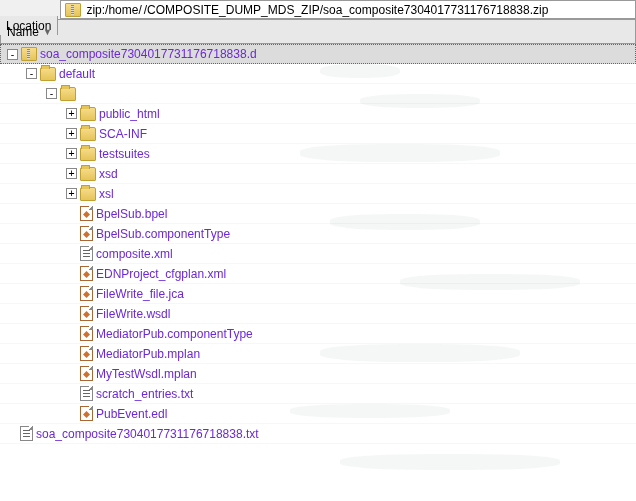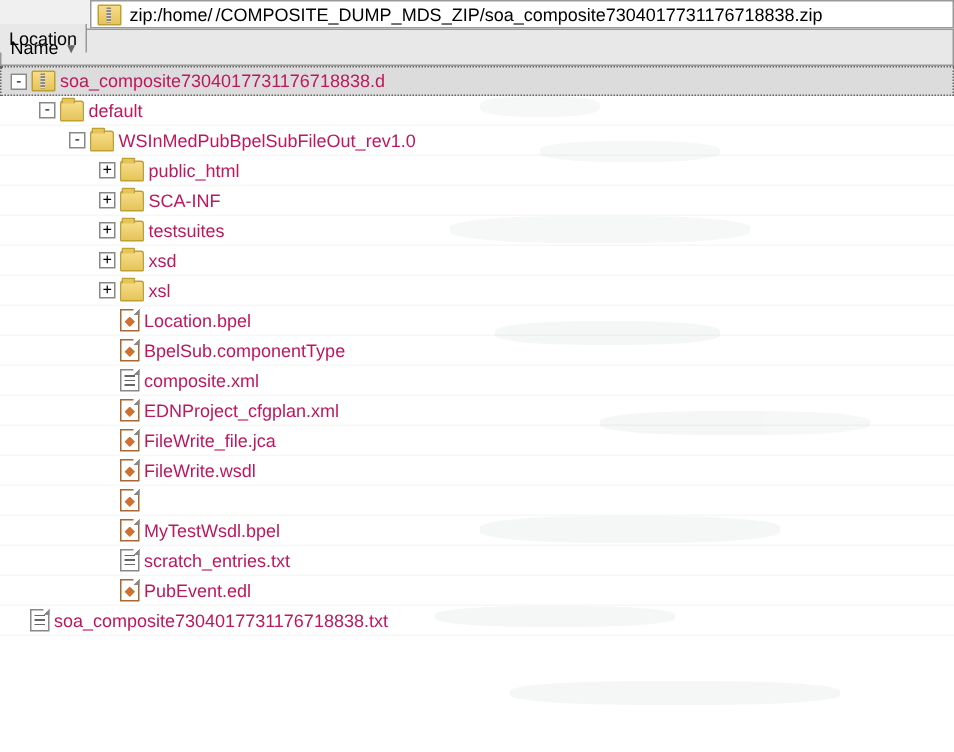--- a/index.html
+++ b/index.html
@@ -162,21 +162,21 @@
     background: #d07030;
     clip-path: polygon(50% 0, 100% 50%, 50% 100%, 0 50%);
   }
   .icon-file-txt::before {
     content: "";
     position: absolute;
     top: 3px; left: 2px; right: 2px; bottom: 2px;
     background: repeating-linear-gradient(#666 0, #666 1px, transparent 1px, transparent 3px);
   }
   .label {
-    color: #be185d;
+    color: #6d28d9;
   }
 </style>
 </head>
 <body>
 
 <div class="location-bar">
   <div class="location-label">Location</div>
   <div class="location-path">
     <span class="icon icon-zip"></span>
     <span>zip:/home/</span>
@@ -213,21 +213,20 @@
     <span class="ind" style="width:26px"></span>
     <span class="expander">-</span>
     <span class="icon icon-folder"></span>
     <span class="label">default</span>
   </div>
 
   <div class="tree-row">
     <span class="ind" style="width:46px"></span>
     <span class="expander">-</span>
     <span class="icon icon-folder"></span>
-    <span class="label">WSInMedPubBpelSubFileOut_rev1.0</span>
   </div>
 
   <div id="folder-rows">
       <div class="tree-row">
         <span class="ind" style="width:66px"></span>
         <span class="expander">+</span>
         <span class="icon icon-folder"></span>
         <span class="label">public_html</span>
       </div>
       <div class="tree-row">
@@ -252,21 +251,21 @@
         <span class="ind" style="width:66px"></span>
         <span class="expander">+</span>
         <span class="icon icon-folder"></span>
         <span class="label">xsl</span>
       </div>
     </div>
   <div id="file-rows">
       <div class="tree-row">
         <span class="ind" style="width:80px"></span>
         <span class="icon icon-file icon-file-x"></span>
-        <span class="label">Location.bpel</span>
+        <span class="label">BpelSub.bpel</span>
       </div>
       <div class="tree-row">
         <span class="ind" style="width:80px"></span>
         <span class="icon icon-file icon-file-x"></span>
         <span class="label">BpelSub.componentType</span>
       </div>
       <div class="tree-row">
         <span class="ind" style="width:80px"></span>
         <span class="icon icon-file icon-file-txt"></span>
         <span class="label">composite.xml</span>
@@ -282,25 +281,31 @@
         <span class="label">FileWrite_file.jca</span>
       </div>
       <div class="tree-row">
         <span class="ind" style="width:80px"></span>
         <span class="icon icon-file icon-file-x"></span>
         <span class="label">FileWrite.wsdl</span>
       </div>
       <div class="tree-row">
         <span class="ind" style="width:80px"></span>
         <span class="icon icon-file icon-file-x"></span>
-      </div>
-      <div class="tree-row">
-        <span class="ind" style="width:80px"></span>
-        <span class="icon icon-file icon-file-x"></span>
-        <span class="label">MyTestWsdl.bpel</span>
+        <span class="label">MediatorPub.componentType</span>
+      </div>
+      <div class="tree-row">
+        <span class="ind" style="width:80px"></span>
+        <span class="icon icon-file icon-file-x"></span>
+        <span class="label">MediatorPub.mplan</span>
+      </div>
+      <div class="tree-row">
+        <span class="ind" style="width:80px"></span>
+        <span class="icon icon-file icon-file-x"></span>
+        <span class="label">MyTestWsdl.mplan</span>
       </div>
       <div class="tree-row">
         <span class="ind" style="width:80px"></span>
         <span class="icon icon-file icon-file-txt"></span>
         <span class="label">scratch_entries.txt</span>
       </div>
       <div class="tree-row">
         <span class="ind" style="width:80px"></span>
         <span class="icon icon-file icon-file-x"></span>
         <span class="label">PubEvent.edl</span>

